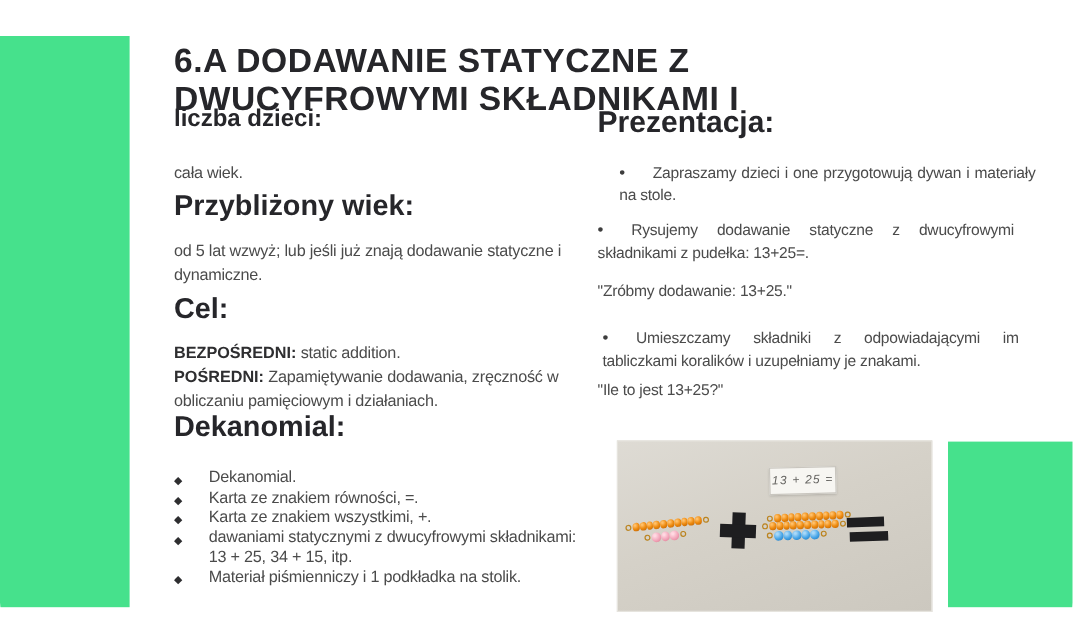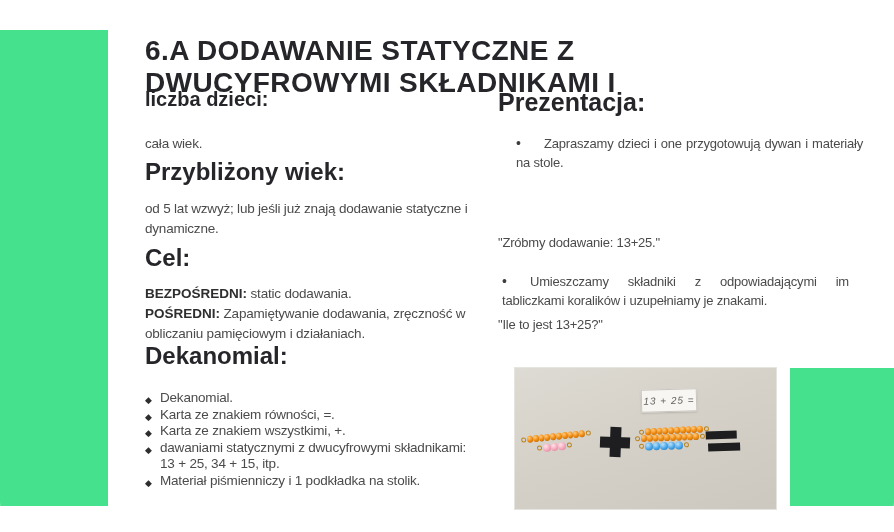--- a/index.html
+++ b/index.html
@@ -28,21 +28,21 @@
   .rc.just{text-align:justify;}
   .rc .dot{display:inline-block;width:28px;font-size:14px;color:#3d3d3d;}
   .b{font-weight:700;color:#2e2e30;letter-spacing:0;}
 
   ul.materials{
     position:absolute;left:145px;top:390px;width:350px;margin:0;padding:0;list-style:none;
     font-size:13.5px;letter-spacing:-.2px;line-height:16.5px;
   }
   ul.materials li{position:relative;padding-left:15px;margin:0;}
   ul.materials .dia{position:absolute;left:0;top:2px;font-size:9px;color:#2e2e30;}
-  ul.materials .ml{display:block;}
+  ul.materials .ml{display:block;margin-left:14px;}
 
   
   .photo{
     position:absolute;left:514px;top:367px;width:263px;height:143px;
     background:linear-gradient(160deg,#dedbd4 0%,var(--fabric,#d5d1c8) 45%,#ccc8bf 100%);
     box-shadow:inset 0 0 0 1px #e6e4de;
   }
   .eq-card{
     position:absolute;left:127px;top:22px;width:54px;height:21px;
     background:var(--card_white,#f7f6f2);border:1px solid #c9c6bf;
@@ -93,21 +93,21 @@
   </h1>
 
   <div class="h small" style="top:88px">liczba dzieci:</div>
   <div class="lc" style="top:134px">cała wiek.</div>
 
   <div class="h big" style="top:158px">Przybliżony wiek:</div>
   <div class="lc" style="top:199px">od 5 lat wzwyż; lub jeśli już znają dodawanie statyczne i dynamiczne.</div>
 
   <div class="h big" style="top:244px">Cel:</div>
   <div class="lc" style="top:284px">
-    <span class="b">BEZPOŚREDNI:</span><span> static dodawania.</span><br>
+    <span class="b">BEZPOŚREDNI:</span><span> static addition.</span><br>
     <span class="b">POŚREDNI:</span><span> Zapamiętywanie dodawania, zręczność w obliczaniu pamięciowym i działaniach.</span>
   </div>
 
   <div class="h big" style="top:342px">Dekanomial:</div>
   <ul class="materials">
     <li>
       <span class="dia">◆</span>
       <span class="ml">Dekanomial.</span>
     </li>
     <li>
@@ -126,20 +126,23 @@
     <li>
       <span class="dia">◆</span>
       <span class="ml">Materiał piśmienniczy i 1 podkładka na stolik.</span>
     </li>
   </ul>
 
   <div class="rh" style="top:88px">Prezentacja:</div>
 
   <p class="rc just" style="top:116px;margin:18px">
     <span class="dot">•</span><span>Zapraszamy dzieci i one przygotowują dywan i materiały na stole.</span>
+  </p>
+  <p class="rc just" style="top:182px;margin:0">
+    <span class="dot">•</span><span>Rysujemy dodawanie statyczne z dwucyfrowymi składnikami z pudełka: 13+25=.</span>
   </p>
   <p class="rc" style="top:233px;margin:0">"Zróbmy dodawanie: 13+25."</p>
   <p class="rc just" style="top:268px;margin:4px">
     <span class="dot">•</span><span>Umieszczamy składniki z odpowiadającymi im tabliczkami koralików i uzupełniamy je znakami.</span>
   </p>
   <p class="rc" style="top:315px;margin:0">"Ile to jest 13+25?"</p>
 
   <div class="photo">
     <div class="eq-card">
       <span>13 + 25 =</span>

